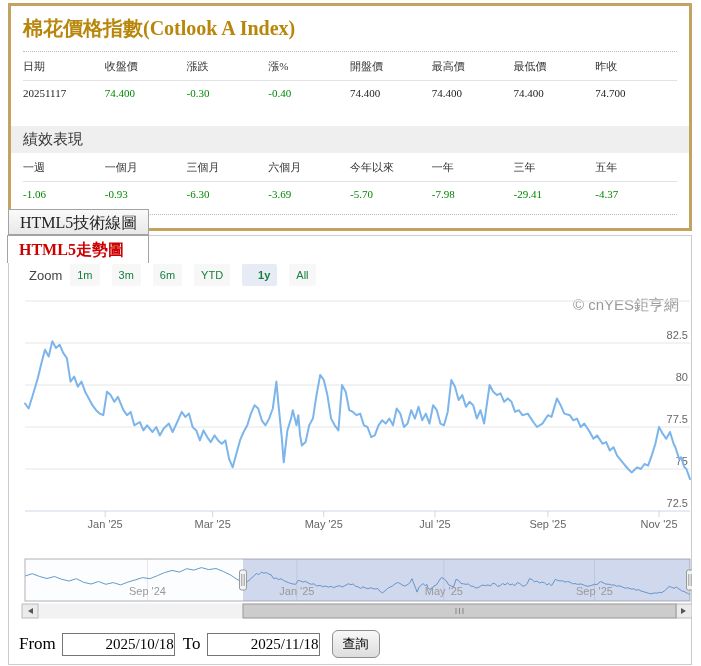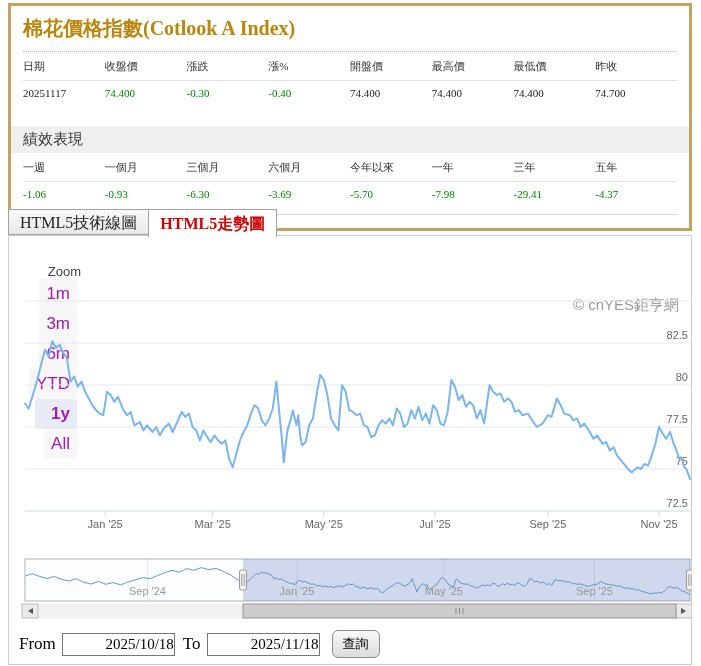--- a/index.html
+++ b/index.html
@@ -12,34 +12,34 @@
   .dotted { border-top:1px dotted #bdbdbd; margin-top:9px; }
   .q-row { display:flex; font-size:11px; color:#333; }
   .q-row .cell { width:12.5%; white-space:nowrap; overflow:hidden; }
   .q-head { padding:7px 0 6px 0; border-bottom:1px solid #e2e2e2; }
   .q-vals { padding:6px 0 7px 0; }
   .green { color:#008800; }
   .dark  { color:#222; }
   .perf-strip { background:#efefef; margin:20px -12px 0 -12px; padding:4px 12px; font-size:15px; color:#333; }
 
   
-  .tabs { position:absolute; left:8px; top:209px; display:flex; z-index:2; font-size:16px; }
+  .tabs { position:absolute; left:8px; top:209px; display:flex; z-index:2; font-size:16px;flex-direction:column; }
   .tab { padding:3px 11px 2px 11px; border:1px solid #a3a3a3; background:#f1f1f1;
          background:linear-gradient(#fafafa,#e8e8e8); color:#222; height:26px; cursor:pointer; }
   .tab.active { background:#fff; color:#cc0000; font-weight:bold; border-bottom:none;
                 height:28px; padding-top:4px; }
   .tab + .tab { margin-left:-1px; }
 
   
   .panel { position:absolute; left:8px; top:235px; width:684px; height:430px;
            border:1px solid #cccccc; background:#fff; z-index:1; }
-  .zoom-row { position:absolute; left:20px; top:28px; display:flex; align-items:flex-end;
-              font-family:"Liberation Sans", sans-serif; font-size:13px; color:#444;flex-direction:column; }
+  .zoom-row { position:absolute; left:20px; top:28px; display:flex; align-items:center;
+              font-family:"Liberation Sans", sans-serif; font-size:13px; color:#444; }
   .zoom-row .zlabel { margin-right:8px; }
-  .zbtn { font-family:"Liberation Sans", sans-serif; font-size:17px; color:#a21caf; background:#f7f7f7;
+  .zbtn { font-family:"Liberation Sans", sans-serif; font-size:11px; color:#15803d; background:#f7f7f7;
           border:none; padding:5px 7px; margin-right:12px; border-radius:2px; cursor:pointer; }
   .zbtn.selected { background:#e6ebf5; font-weight:bold;padding-left:16px; }
   .watermark { position:absolute; right:12px; top:60px; font-family:"Liberation Sans", sans-serif;
                font-size:15px; color:#999; }
   #main-svg { position:absolute; left:0; top:0; }
   #nav-svg  { position:absolute; left:0; top:318px; }
 
   
   .range-form { position:absolute; left:10px; top:394px; display:flex; align-items:center;
                 font-size:17px; color:#000; }

